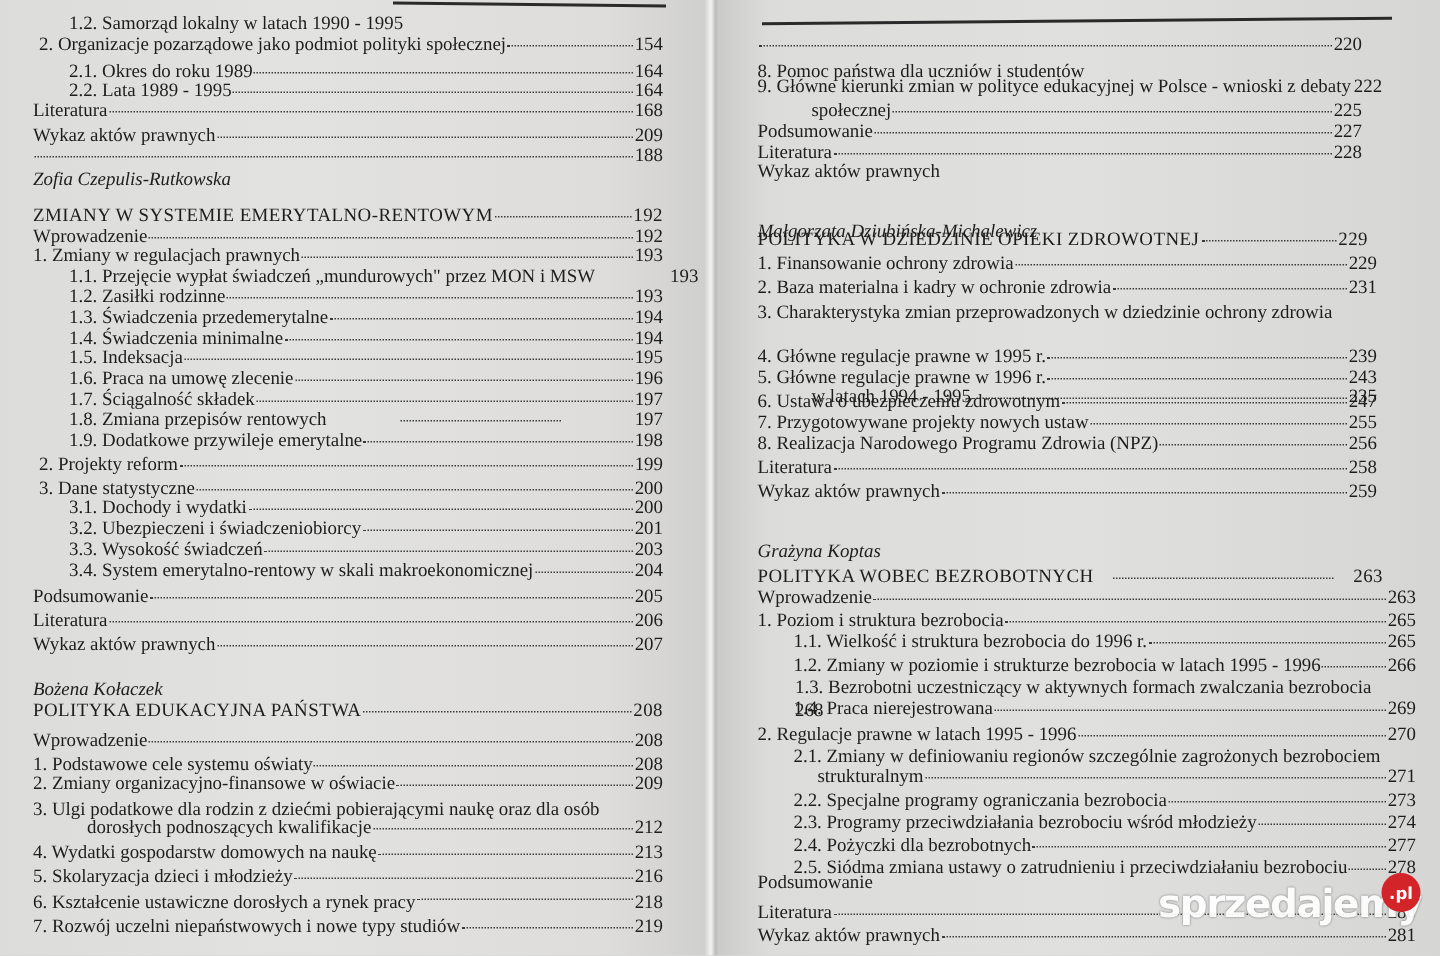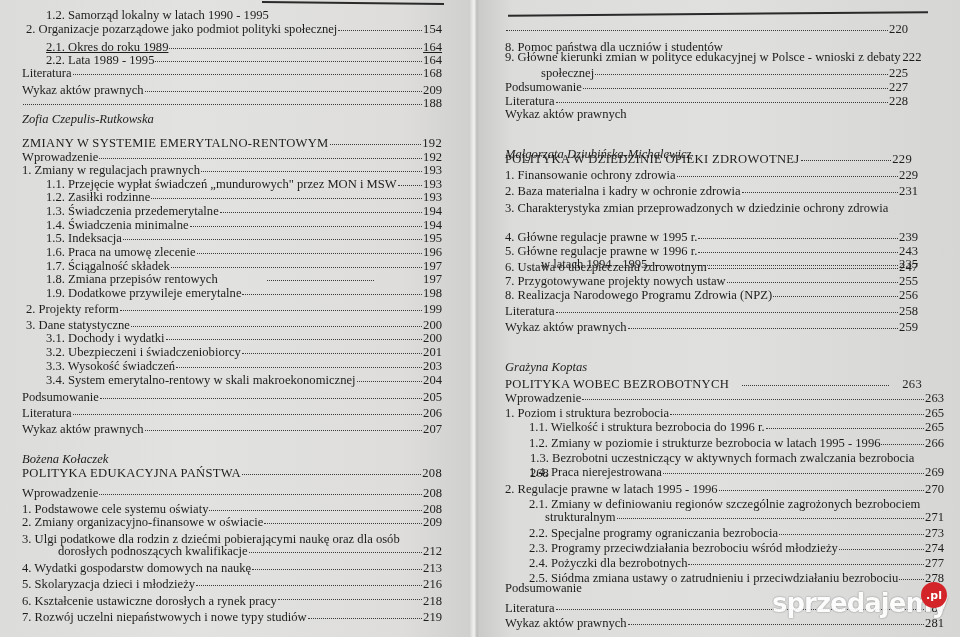--- a/index.html
+++ b/index.html
@@ -66,21 +66,21 @@
 <div id="toc-root">
     <div class="toc-line" style="left: 46px; top: 8px; width: 372px;">
       <span class="lbl">1.2. Samorząd lokalny w latach 1990 - 1995</span>
       <span class="pg"></span>
     </div>
     <div class="toc-line" style="left: 26px; top: 22px; width: 416px;">
       <span class="lbl">2. Organizacje pozarządowe jako podmiot polityki społecznej</span>
       <span class="dots"></span>
       <span class="pg">154</span>
     </div>
-    <div class="toc-line" style="left: 46px; top: 40px; width: 396px; text-decoration: underline;">
+    <div class="toc-line" style="left: 46px; top: 40px; width: 396px;">
       <span class="lbl">2.1. Okres do roku 1989</span>
       <span class="dots"></span>
       <span class="pg">164</span>
     </div>
     <div class="toc-line" style="left: 46px; top: 53px; width: 396px; text-align: center;">
       <span class="lbl">2.2. Lata 1989 - 1995</span>
       <span class="dots"></span>
       <span class="pg">164</span>
     </div>
     <div class="toc-line" style="left: 22px; top: 66px; width: 420px;">
@@ -107,21 +107,21 @@
     <div class="toc-line" style="left: 22px; top: 150px; width: 420px;">
       <span class="lbl">Wprowadzenie</span>
       <span class="dots"></span>
       <span class="pg">192</span>
     </div>
     <div class="toc-line" style="left: 22px; top: 163px; width: 420px;">
       <span class="lbl">1.   Zmiany w regulacjach prawnych</span>
       <span class="dots"></span>
       <span class="pg">193</span>
     </div>
-    <div class="toc-line" style="left: 46px; top: 177px; width: 396px;">
+    <div class="toc-line" style="left: 46px; top: 177px; width: 396px; gap: 24px;">
       <span class="lbl">1.1. Przejęcie wypłat świadczeń „mundurowych" przez MON i MSW</span>
       <span class="dots"></span>
       <span class="pg">193</span>
     </div>
     <div class="toc-line" style="left: 46px; top: 190px; width: 396px;">
       <span class="lbl">1.2. Zasiłki rodzinne</span>
       <span class="dots"></span>
       <span class="pg">193</span>
     </div>
     <div class="toc-line" style="left: 46px; top: 204px; width: 396px;">

